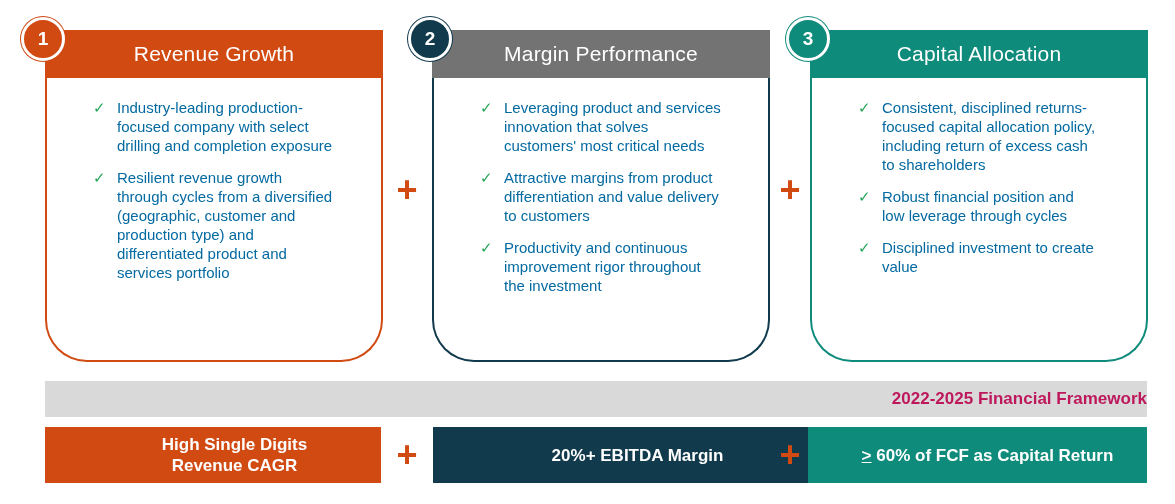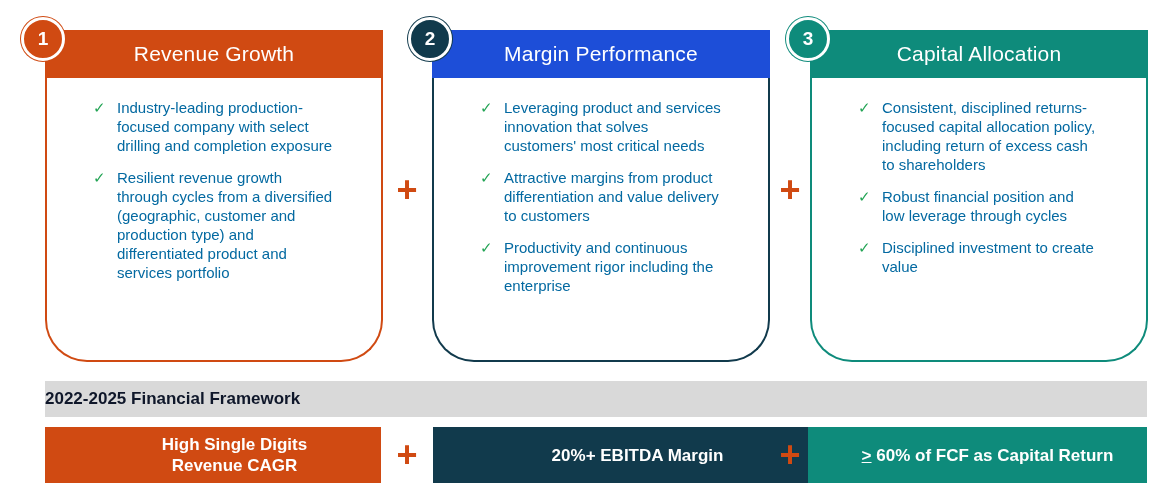--- a/index.html
+++ b/index.html
@@ -21,21 +21,21 @@
   }
   .card-body {
     position:absolute; top:48px; left:0; right:0; bottom:0;
     background:#ffffff; border:2px solid; border-top:none;
     border-radius:0 0 42px 42px;
     padding:20px 18px 0 46px; box-sizing:border-box;
   }
 
   .card--orange .card-header { background:#D04A12; }
   .card--orange .card-body   { border-color:#D04A12; }
-  .card--navy   .card-header { background:#1d4ed8; }
+  .card--navy   .card-header { background:#737373; }
   .card--navy   .card-body   { border-color:#113A4C; }
   .card--teal   .card-header { background:#0E8B7B; }
   .card--teal   .card-body   { border-color:#0E8B7B; }
 
   .badge {
     position:absolute; top:-13px; left:-24px; width:38px; height:38px;
     border-radius:50%; border:3px solid #ffffff;
     color:#ffffff; font-weight:bold; font-size:19px;
     text-align:center; line-height:38px; z-index:2;
   }
@@ -57,22 +57,22 @@
     transform:translate(-50%,-50%); line-height:1;
   }
   .plus-top-1 { left:407px; top:190px; }
   .plus-top-2 { left:790px; top:190px; }
   .plus-bot-1 { left:407px; top:455px; }
   .plus-bot-2 { left:790px; top:455px; }
 
   
   .framework-bar {
     position:absolute; left:45px; top:381px; width:1102px; height:36px;
-    background:#D9D9D9; color:#0f172a; font-weight:bold; font-size:17px;
-    text-align:left; line-height:36px;
+    background:#D9D9D9; color:#be185d; font-weight:bold; font-size:17px;
+    text-align:right; line-height:36px;
   }
 
   
   .target-box {
     position:absolute; top:427px; height:56px; box-sizing:border-box;
     color:#ffffff; font-weight:bold; font-size:17px; line-height:21px;
     display:flex; flex-direction:column; justify-content:center;
     text-align:center;
   }
   .target-1 { left:45px;  width:336px; background:#D04A12;padding-left:43px; }
@@ -107,21 +107,21 @@
       <div class="bullet">
         <span class="check">✓</span>
         <span class="text">Leveraging product and services innovation that solves customers' most critical needs</span>
       </div>
       <div class="bullet">
         <span class="check">✓</span>
         <span class="text">Attractive margins from product differentiation and value delivery to customers</span>
       </div>
       <div class="bullet">
         <span class="check">✓</span>
-        <span class="text">Productivity and continuous improvement rigor including the enterprise</span>
+        <span class="text">Productivity and continuous improvement rigor throughout the investment</span>
       </div>
     </div>
   </div>
 
   <div class="card card-3 card--teal">
     <div class="badge">3</div>
     <div class="card-header">Capital Allocation</div>
     <div class="card-body">
       <div class="bullet">
         <span class="check">✓</span>

